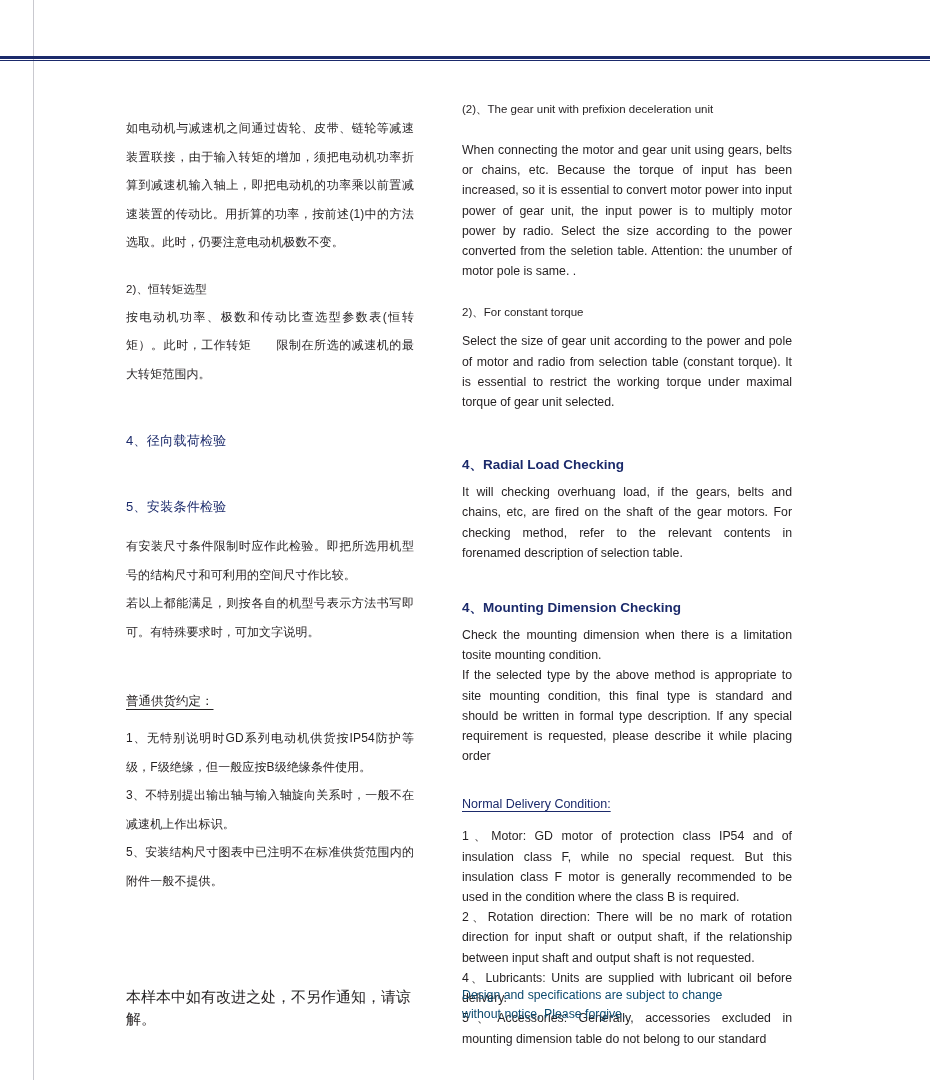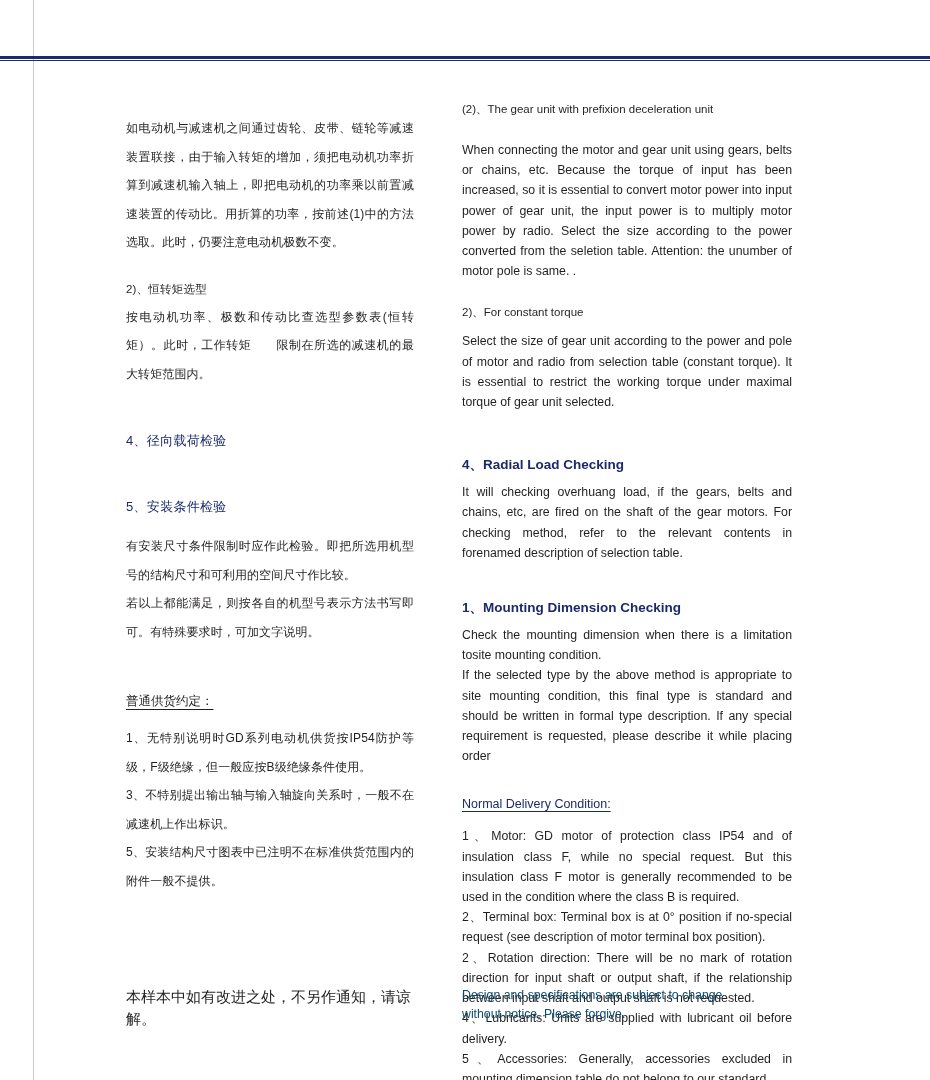--- a/index.html
+++ b/index.html
@@ -205,30 +205,29 @@
     <div class="en-small">2)、For constant torque</div>
     <div class="sp-6"></div>
     <div class="en-para">Select the size of gear unit according to the power and pole of motor and  radio from  selection table (constant torque). It is essential to restrict the working torque under maximal torque of gear unit selected.</div>
 
     <div class="sp-42"></div>
     <div class="en-heading">4、Radial Load Checking</div>
     <div class="sp-6"></div>
     <div class="en-para">It will checking overhuang load, if the gears, belts and chains, etc, are fired on the shaft of the gear motors.  For checking method, refer to the relevant contents in forenamed description of selection table.</div>
 
     <div class="sp-34"></div>
-    <div class="en-heading">1、Mounting Dimension Checking</div>
+    <div class="en-heading">4、Mounting Dimension Checking</div>
     <div class="sp-6"></div>
     <div class="en-para">Check the mounting dimension when there is a limitation tosite mounting condition.</div>
     <div class="en-para">If the selected type by the above method is appropriate to site mounting condition, this final type is standard and should be written in formal type description. If any special requirement is requested, please describe it while placing order</div>
 
     <div class="sp-26"></div>
     <div class="en-underline">Normal Delivery Condition:</div>
     <div class="sp-10"></div>
     <div class="en-para">1、Motor: GD motor of protection class IP54 and of insulation class F, while no special request. But this insulation class F motor is generally recommended to be used in the condition where the class B is required.</div>
-    <div class="en-para">2、Terminal box: Terminal box is at 0°  position if no-special request (see description of motor terminal box position).</div>
     <div class="en-para">2、Rotation direction: There will be no mark of rotation direction for input shaft or output shaft, if the relationship between input shaft and output shaft is not requested.</div>
     <div class="en-para">4、Lubricants:  Units are supplied with lubricant oil before delivery.</div>
     <div class="en-para">5、Accessories: Generally, accessories excluded in mounting dimension table do not belong to our standard</div>
   </div>
 </div>
 
 <div class="footer-cn-wrap">
   <div class="footer-cn">本样本中如有改进之处，不另作通知，请谅解。</div>
 </div>
 

